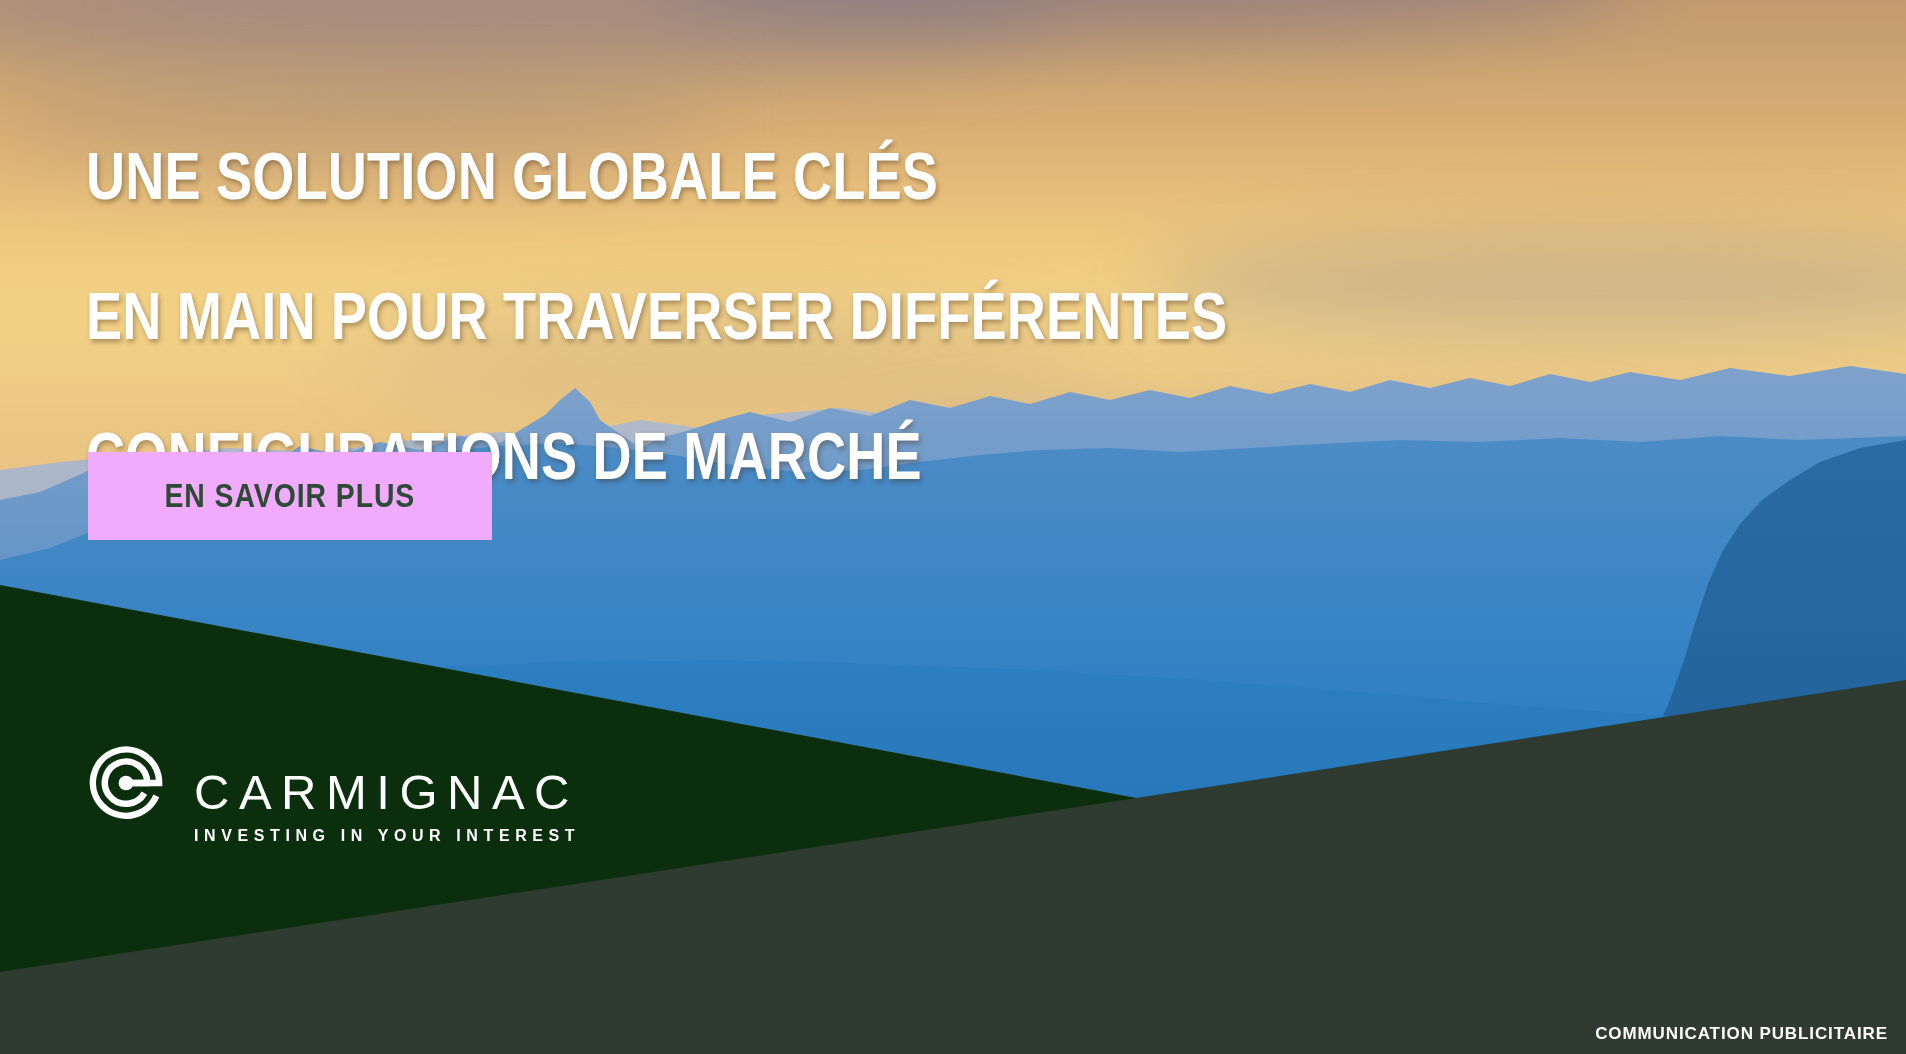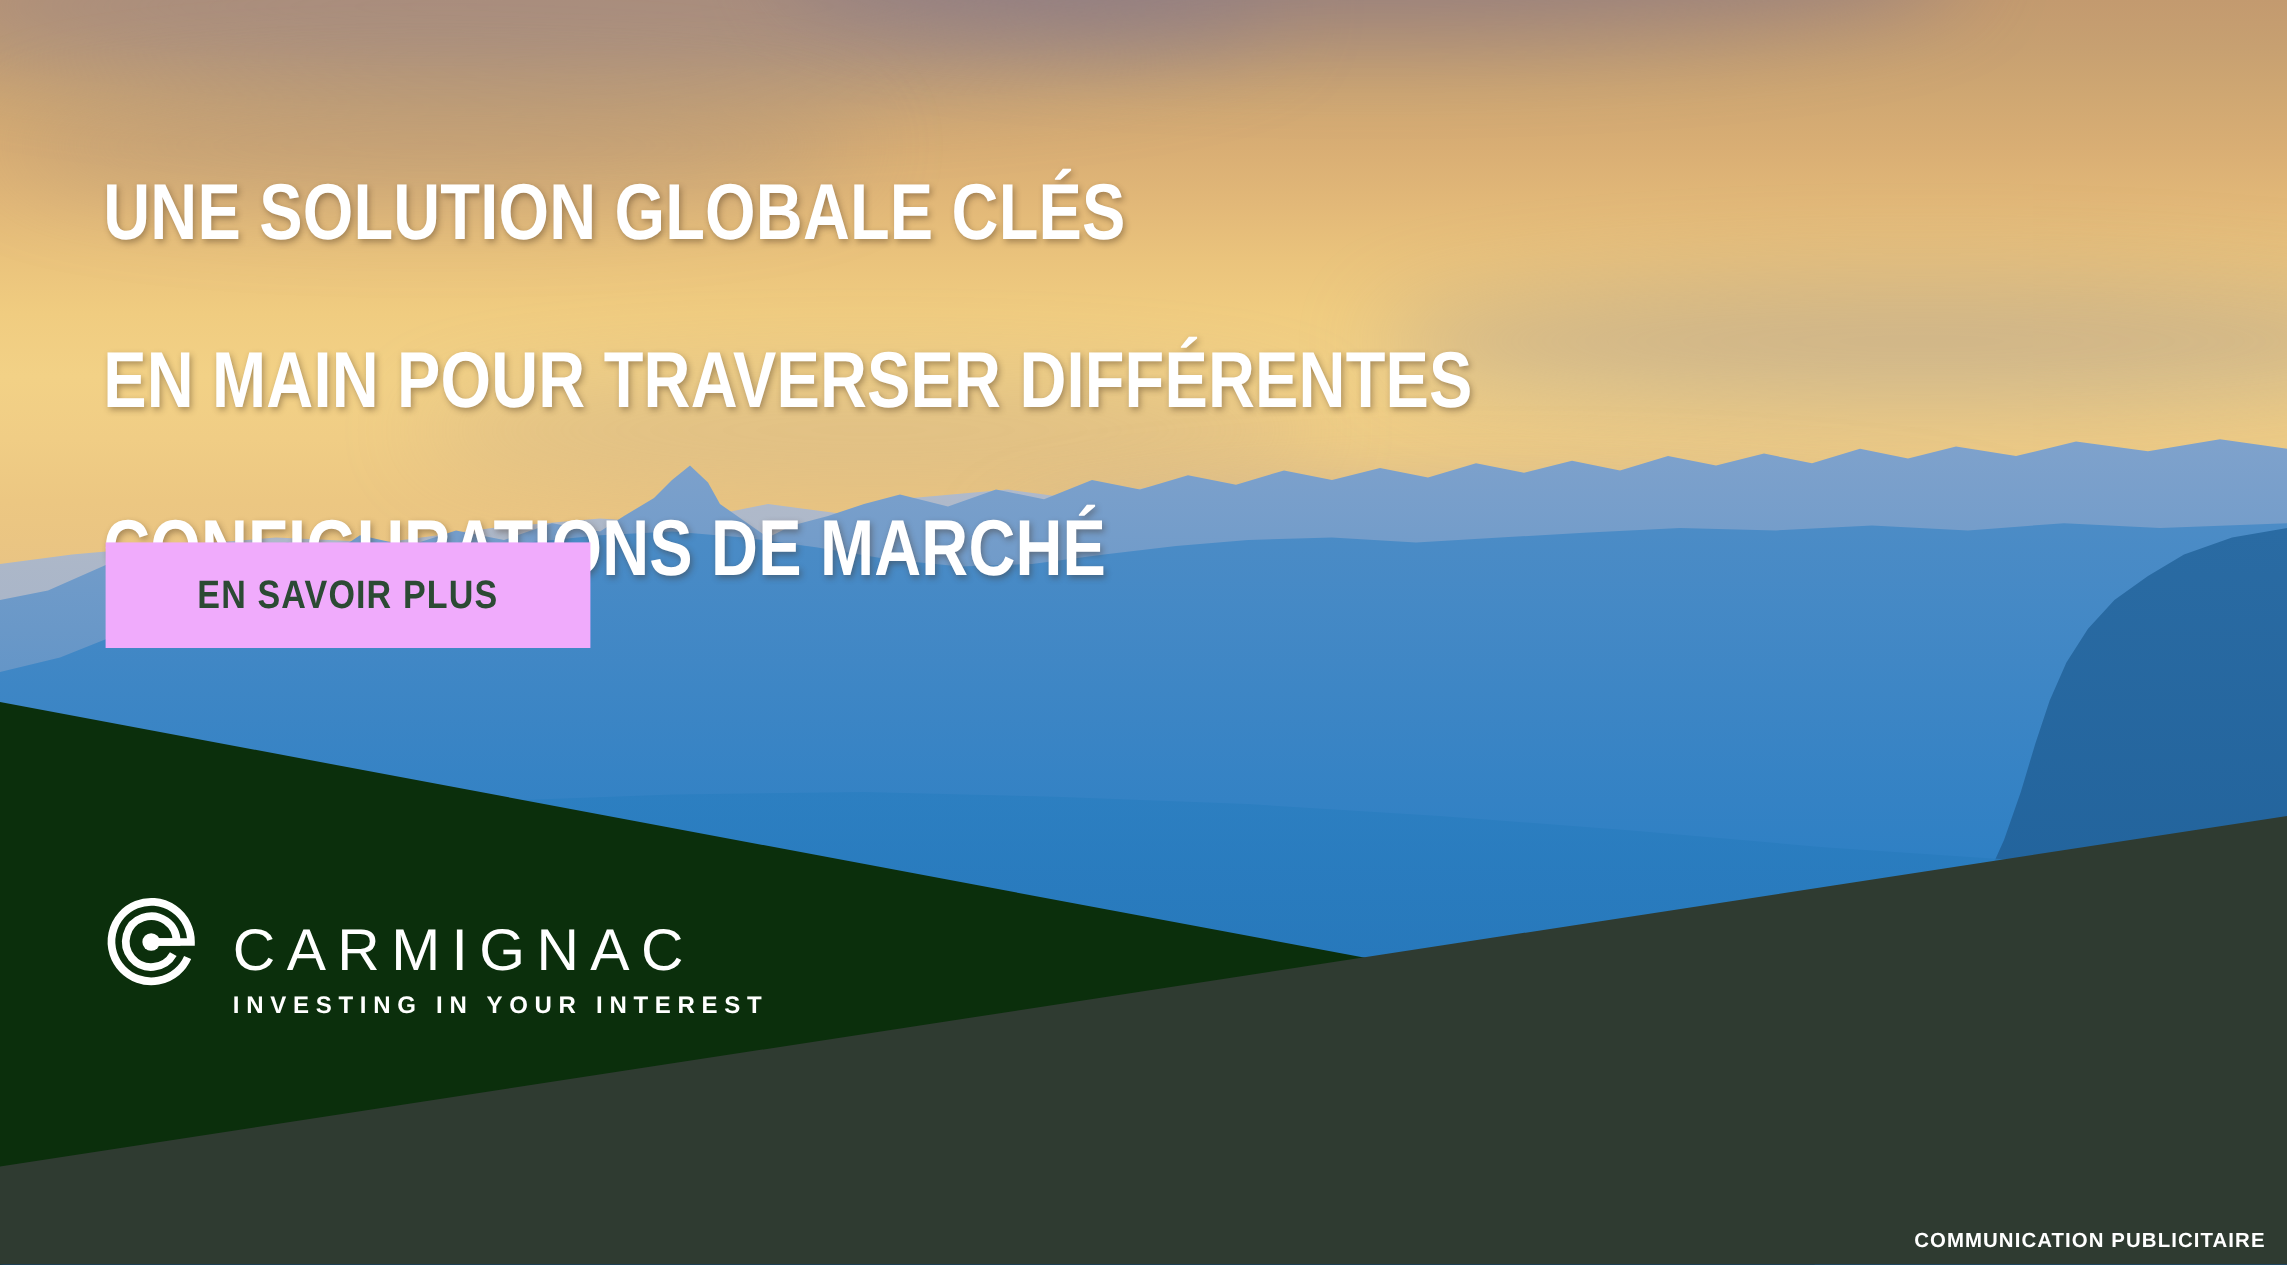--- a/index.html
+++ b/index.html
@@ -187,21 +187,21 @@
     font-weight: 400;
     font-size: 49px;
     letter-spacing: 9.5px;
     line-height: 1;
     margin-top: 44px;
   }
   .logo-tagline {
     color: #ffffff;
     font-family: "Liberation Sans", "DejaVu Sans", sans-serif;
     font-weight: 700;
-    font-size: 20px;
+    font-size: 16px;
     letter-spacing: 5.6px;
     line-height: 1;
     margin-top: 11px;
   }
 
   
   .disclaimer {
     position: absolute;
     right: 18px;
     bottom: 10px;

